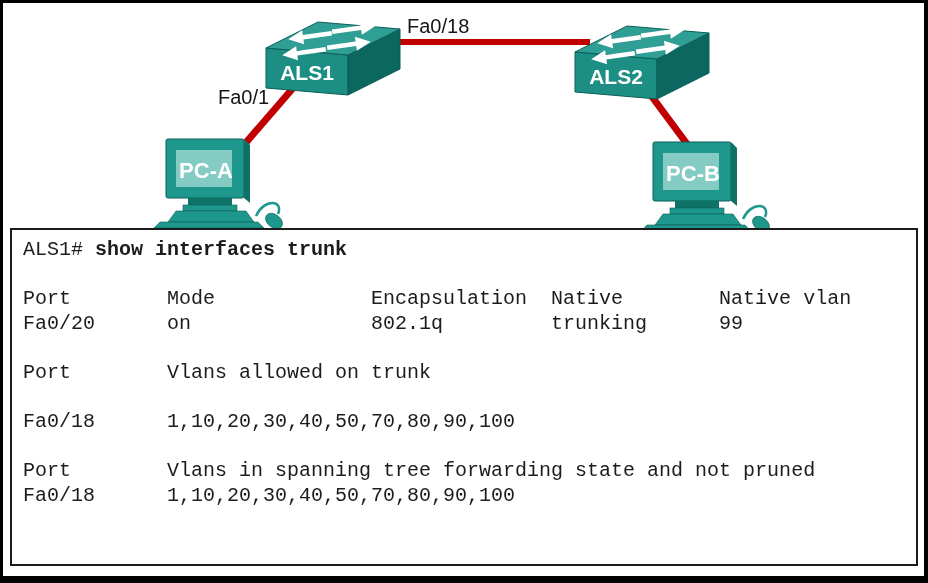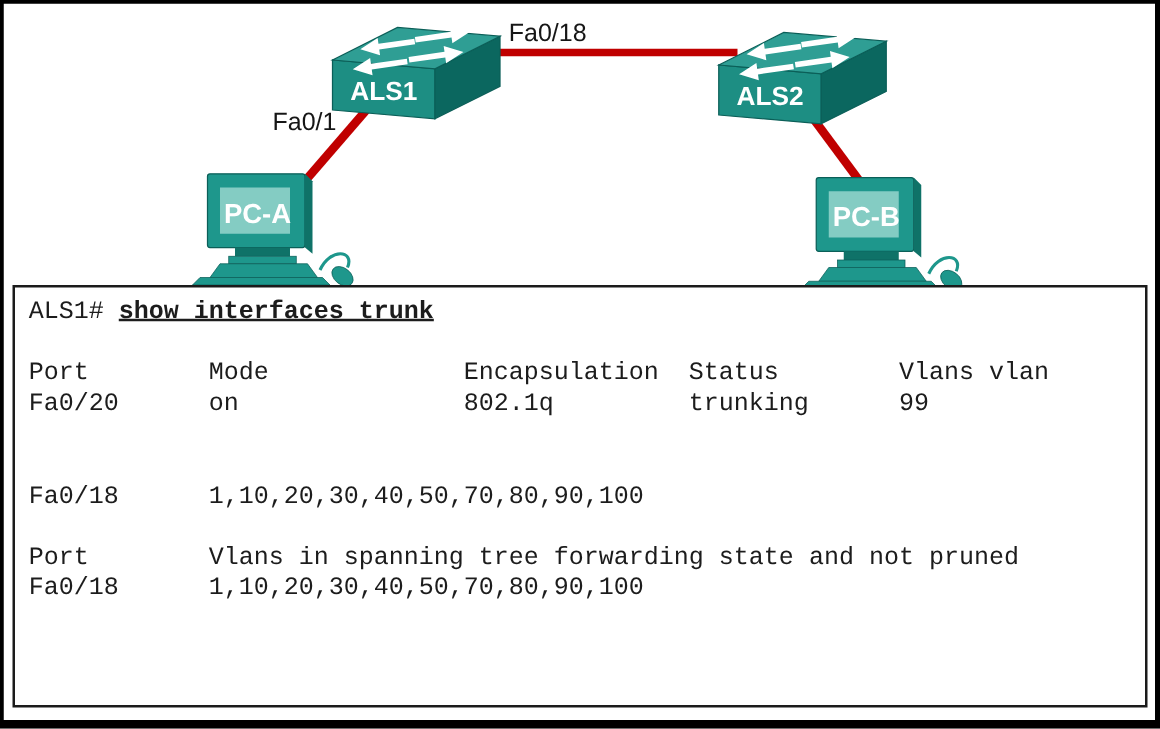--- a/index.html
+++ b/index.html
@@ -36,21 +36,21 @@
     box-sizing:border-box;
     width:908px;height:338px;
     background:#fff;
     border:2px solid #1b1b1b;
     padding:8px 6px 0 11px;
     font-family:"Liberation Mono",monospace;
     font-size:20px;line-height:24.6px;
     color:#1c1c1c;
   }
   .tline{height:24.6px;white-space:pre;}
-  .cmd{font-weight:bold;text-decoration:underline;}
+  .cmd{font-weight:bold;}
 </style>
 </head>
 <body>
 
 <div class="frame">
 
   <svg class="topology" viewBox="3 3 921 225">
 
     <g>
       <line x1="390" y1="42" x2="590" y2="42" stroke-width="6" stroke="#c00000"></line>
@@ -110,23 +110,24 @@
       <text x="206" y="178" class="pc-label">PC-B</text>
     </g>
 
     <text x="407" y="33" class="port-label">Fa0/18</text>
     <text x="218" y="104" class="port-label">Fa0/1</text>
   </svg>
 
   <div class="terminal">
     <div class="tline"><span>ALS1# </span><span class="cmd">show interfaces trunk</span></div>
     <div class="tline"></div>
-    <div class="tline">Port        Mode             Encapsulation  Status        Vlans vlan</div>
+    <div class="tline">Port        Mode             Encapsulation  Native        Native vlan</div>
     <div class="tline">Fa0/20      on               802.1q         trunking      99</div>
     <div class="tline"></div>
+    <div class="tline">Port        Vlans allowed on trunk</div>
     <div class="tline"></div>
     <div class="tline">Fa0/18      1,10,20,30,40,50,70,80,90,100</div>
     <div class="tline"></div>
     <div class="tline">Port        Vlans in spanning tree forwarding state and not pruned</div>
     <div class="tline">Fa0/18      1,10,20,30,40,50,70,80,90,100</div>
   </div>
 
 </div>
 
 </body></html>

